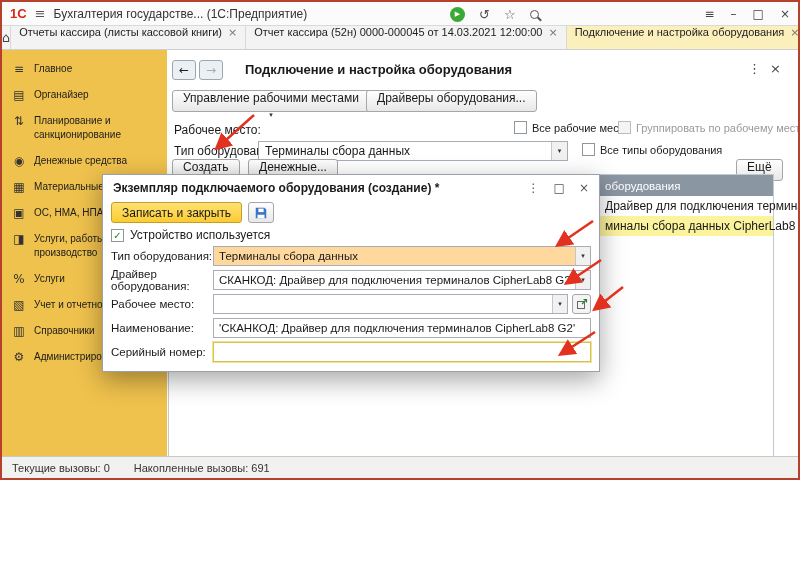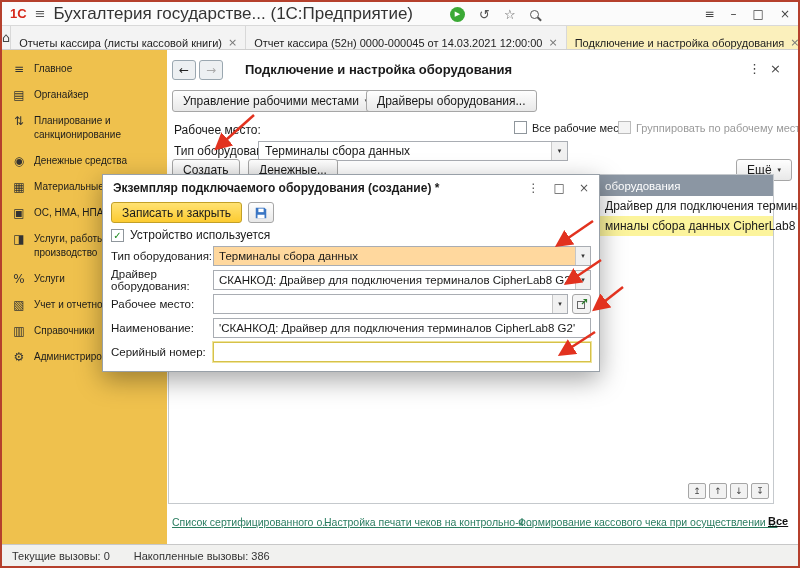--- a/index.html
+++ b/index.html
@@ -1,52 +1,52 @@
 <!DOCTYPE html>
 <html><head>
 <meta charset="utf-8">
 <style>
   * { margin:0; padding:0; box-sizing:border-box; }
   html,body { width:800px; height:568px; }
   body { font-family:"Liberation Sans","DejaVu Sans",sans-serif; font-size:12px; color:#1a1a1a; background:#fff; }
-  #app { position:relative; width:800px; height:568px; border:2px solid #b5402c; background:#fff; overflow:hidden; }
+  #app { position:relative; width:800px; height:480px; border:2px solid #b5402c; background:#fff; overflow:hidden; }
   .icon { font-family:"DejaVu Sans",sans-serif; }
 
   
   .titlebar { position:absolute; left:0; top:0; right:0; height:24px; background:#fbfbfb; border-bottom:1px solid #d9d9d9; display:flex; align-items:center; gap:8px; padding:0 8px; }
   .logo { color:#d6281a; font-weight:bold; font-size:13px; }
   .tb-menu { color:#555; font-size:13px; }
-  .tb-title { font-size:17px; color:#333;text-align:right; }
+  .tb-title { font-size:12px; color:#333;text-align:right; }
   .tb-center { position:absolute; left:448px; top:0; height:24px; display:flex; align-items:center; gap:14px; }
   .play-circle { width:15px; height:15px; border-radius:50%; background:#3ba935; color:#fff; font-size:7px; display:flex; align-items:center; justify-content:center; }
   .tb-ic { color:#555; font-size:13px; }
   .magnifier { width:9px; height:9px; border:1.6px solid #555; border-radius:50%; position:relative; }
   .magnifier::after { content:""; position:absolute; width:5px; height:1.6px; background:#555; transform:rotate(45deg); right:-4px; bottom:-2px; }
   .tb-right { position:absolute; right:8px; top:0; height:24px; display:flex; align-items:center; gap:16px; color:#444; font-size:12px; }
 
   
   .tabbar { position:absolute; left:0; top:24px; right:0; height:24px; background:#f3f3f3; border-bottom:1px solid #cfcfcf; display:flex; align-items:stretch; }
   .tab-home { width:26px; display:flex; align-items:center; justify-content:center; border-right:1px solid #d8d8d8; color:#444; font-size:13px; }
-  .tab { display:flex; align-items:flex-end; gap:6px; padding:0 8px; font-size:11px; border-right:1px solid #d8d8d8; color:#222; white-space:nowrap; }
+  .tab { display:flex; align-items:flex-start; gap:6px; padding:0 8px; font-size:11px; border-right:1px solid #d8d8d8; color:#222; white-space:nowrap; }
   .tab .x { color:#777; font-size:11px; }
   .tab.active { background:#fbf0bc; }
 
   
   .sidebar { position:absolute; left:0; top:48px; width:165px; bottom:22px; background:#efc14d; padding-top:6px; }
   .side-item { display:flex; gap:8px; padding:6px 10px; }
   .si-icon { width:14px; text-align:center; font-size:12px; color:#333; flex:none; font-family:"DejaVu Sans",sans-serif; line-height:14px; }
   .si-label { font-size:10px; color:#1c1c1c; line-height:14px; }
 
   
   .nav-btn { position:absolute; width:24px; height:20px; top:58px; border:1px solid #9aa7b0; border-radius:3px; background:#edf0f2; display:flex; align-items:center; justify-content:center; font-size:12px; }
   .main-title { position:absolute; left:243px; top:60px; font-size:13px; font-weight:bold; }
   .head-ic { position:absolute; top:59px; font-size:13px; color:#444; }
 
   
-  .btn { position:absolute; height:22px; border:1px solid #a6a6a6; border-radius:3px; background:linear-gradient(#fefefe,#e8e8e8); font-size:12px; display:flex; align-items:center; gap:6px; padding:0 10px; color:#1a1a1a; white-space:nowrap; }
+  .btn { position:absolute; height:22px; border:1px solid #a6a6a6; border-radius:3px; background:linear-gradient(#fefefe,#e8e8e8); font-size:12px; display:flex; align-items:center; gap:6px; padding:0 10px; color:#1a1a1a; white-space:nowrap;flex-direction:column; }
   .caret { font-size:7px; color:#333; font-family:"DejaVu Sans",sans-serif; }
 
   
   .flabel { position:absolute; font-size:12px; }
   .cb { position:absolute; display:flex; align-items:center; gap:5px; font-size:11px; white-space:nowrap; }
   .cb .box { width:13px; height:13px; border:1px solid #8f969c; background:#fff; flex:none; }
   .cb.disabled { color:#9a9a9a; }
   .cb.disabled .box { border-color:#bcbcbc; background:#f4f4f4; }
   .combo { position:absolute; left:256px; top:139px; width:310px; height:20px; border:1px solid #a9adb3; background:#fff; display:flex; align-items:center; }
   .combo-text { flex:1; padding:0 6px; font-size:12px; white-space:nowrap; overflow:hidden; }
@@ -197,20 +197,24 @@
   <div class="cb disabled" style="left:616px;top:119px;">
     <span class="box"></span>
     <span>Группировать по рабочему месту</span>
   </div>
 
   <div class="flabel" style="left:172px;top:142px;">Тип оборудования:</div>
   <div class="combo">
     <span class="combo-text">Терминалы сбора данных</span>
     <span class="combo-btn caret">▾</span>
   </div>
+  <div class="cb" style="left:580px;top:141px;">
+    <span class="box"></span>
+    <span>Все типы оборудования</span>
+  </div>
 
   <div class="btn" style="left:170px;top:157px;">
     <span>Создать</span>
   </div>
   <div class="btn" style="left:246px;top:157px;">
     <span>Денежные...</span>
   </div>
   <div class="btn" style="left:734px;top:157px;">
     <span>Ещё</span>
     <span class="caret">▾</span>
@@ -228,21 +232,21 @@
     </div>
   </div>
 
   <span class="link" style="left:170px;">Список сертифицированного о...</span>
   <span class="link" style="left:516px;">Формирование кассового чека при осуществлении ...</span>
   <span class="link" style="left:322px;">Настройка печати чеков на контрольно-к...</span>
   <span class="link-all">Все</span>
 
   <div class="statusbar">
     <span>Текущие вызовы: 0</span>
-    <span>Накопленные вызовы: 386</span>
+    <span>Накопленные вызовы: 691</span>
   </div>
 
   <div class="dialog">
     <div class="dlg-title">
       <span class="txt">Экземпляр подключаемого оборудования (создание) *</span>
       <span class="dic icon">⋮</span>
       <span class="dic icon">□</span>
       <span class="dic icon">×</span>
     </div>
     <div class="dlg-cmd">

